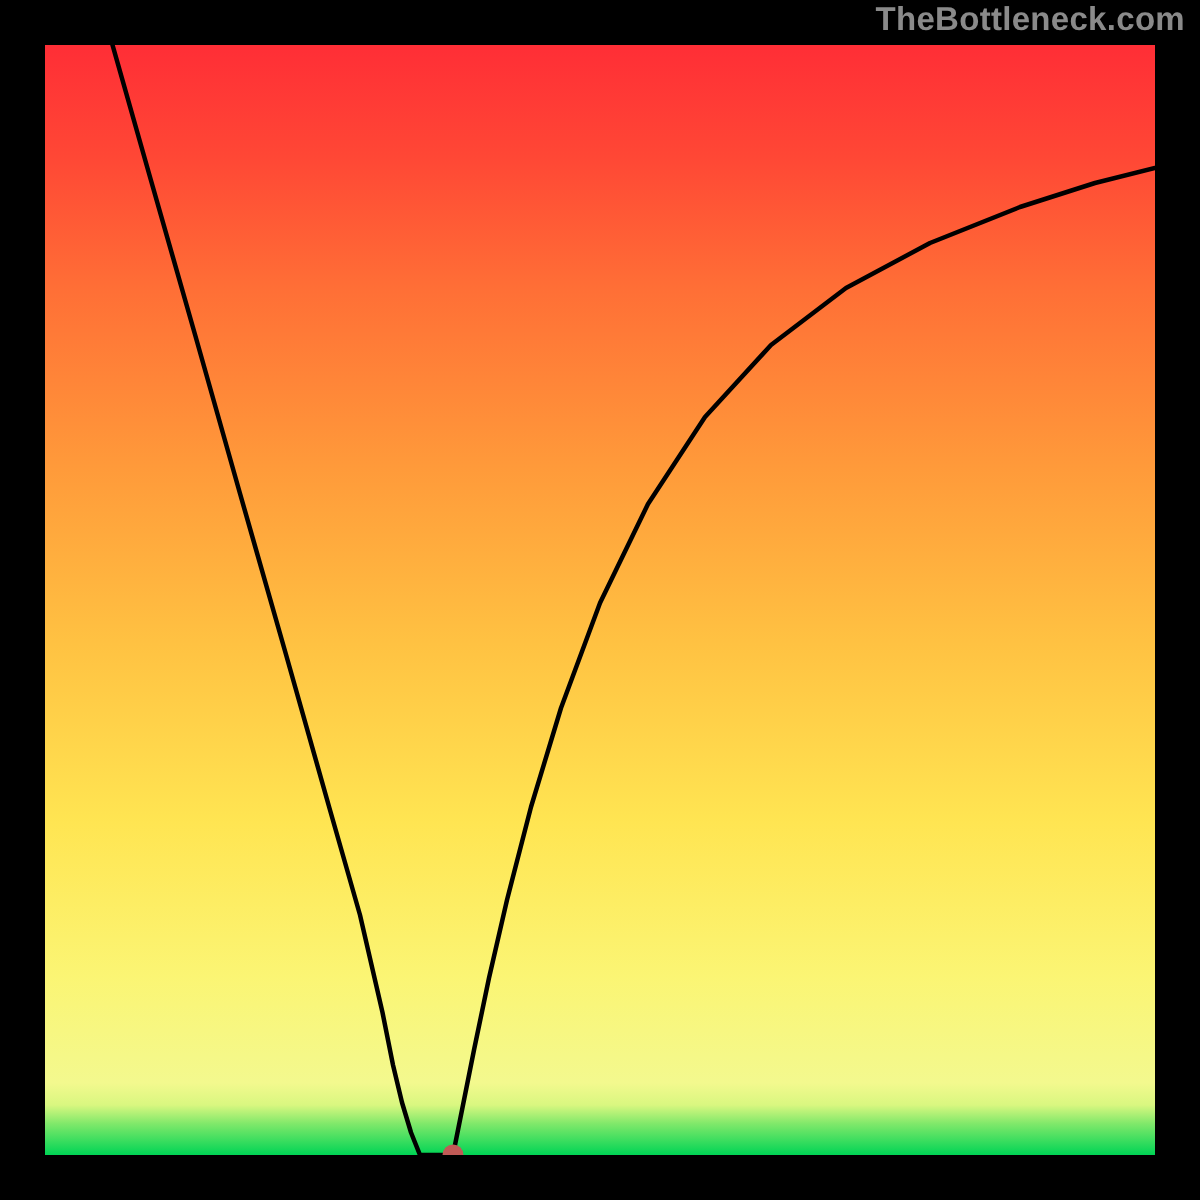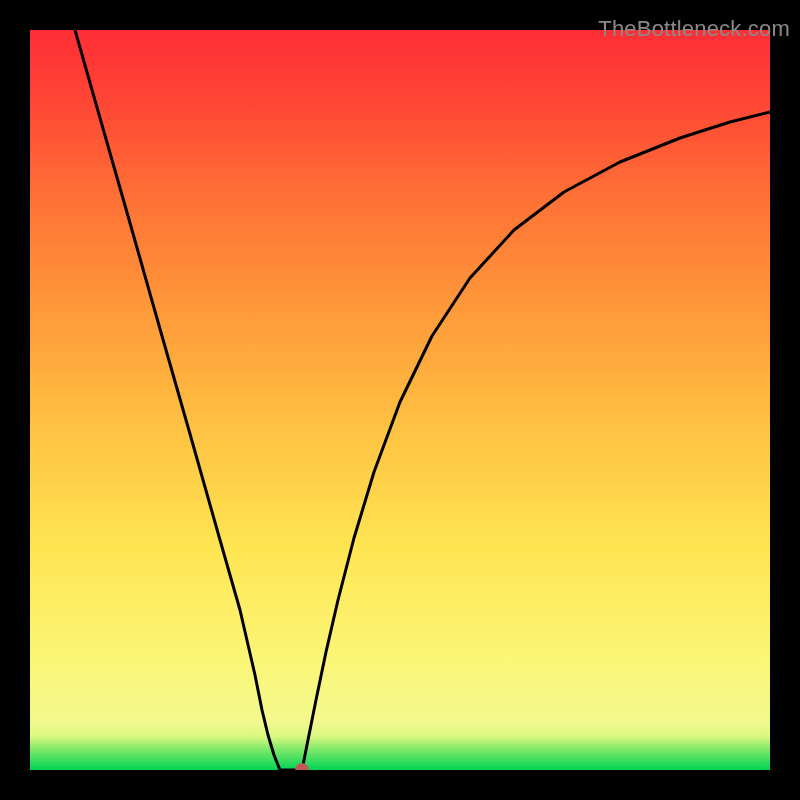--- a/index.html
+++ b/index.html
@@ -11,25 +11,25 @@
     background: #ffffff;
     font-family: Arial, Helvetica, sans-serif;
   }
   .container {
     position: relative;
     width: 800px;
     height: 800px;
   }
   .watermark {
     position: absolute;
-    top: 16px;
+    top: 0;
     right: 10px;
     font-size: 22px;
     color: #8a8a8a;
-    font-weight: 400;
+    font-weight: 700;
     letter-spacing: 0.2px;
     z-index: 10;
   }
   .plot-outer {
     position: absolute;
     left: 0;
     top: 0;
     width: 800px;
     height: 800px;
     background: #000000;

